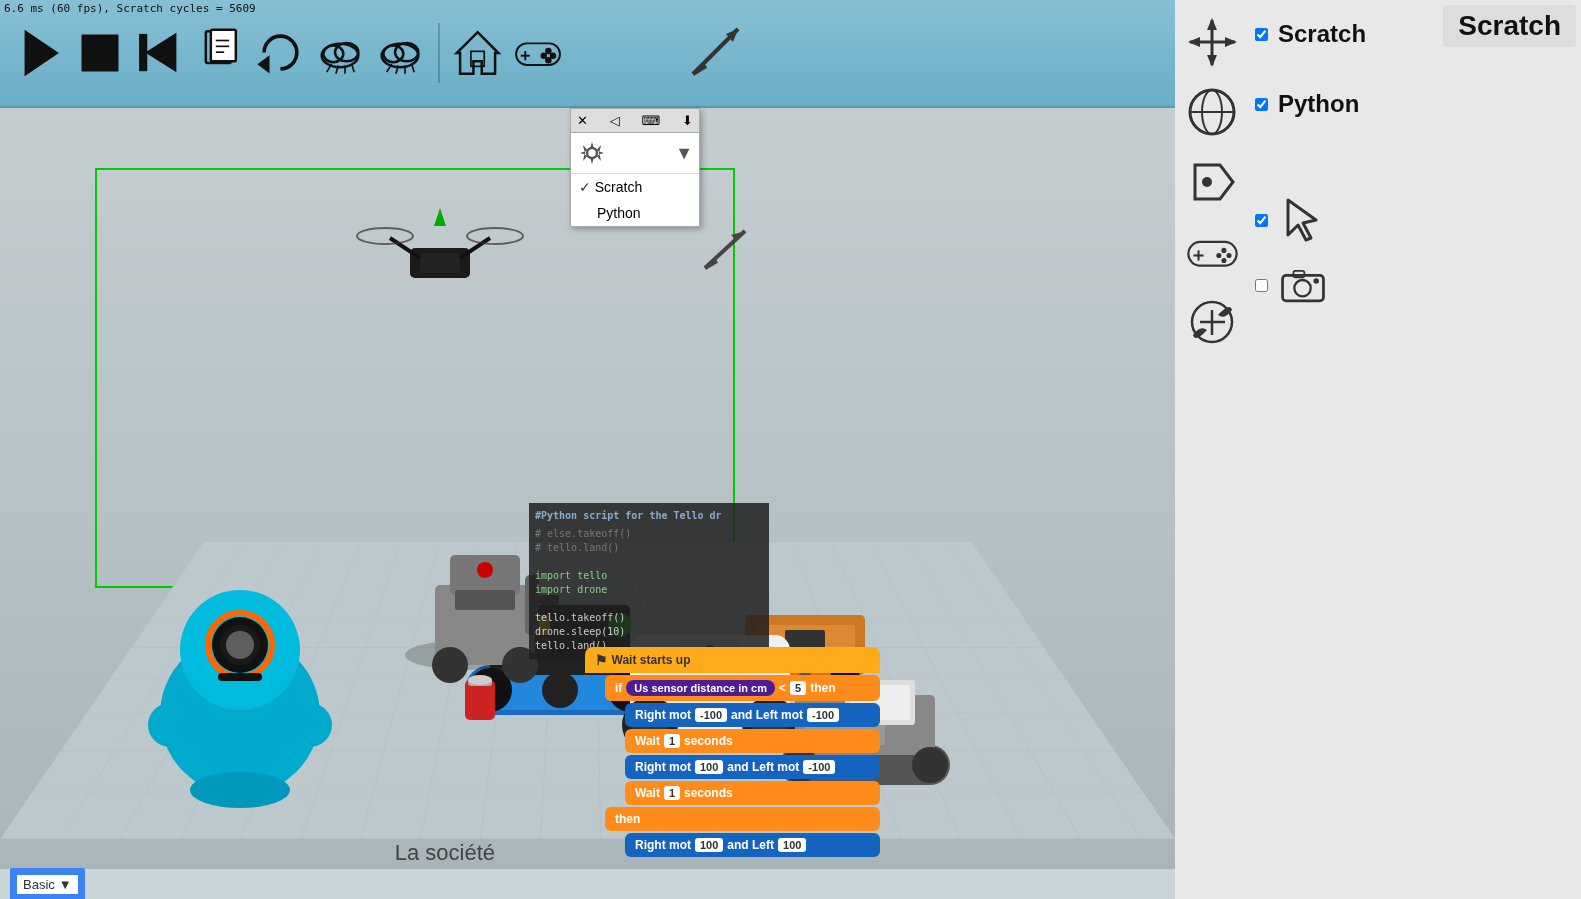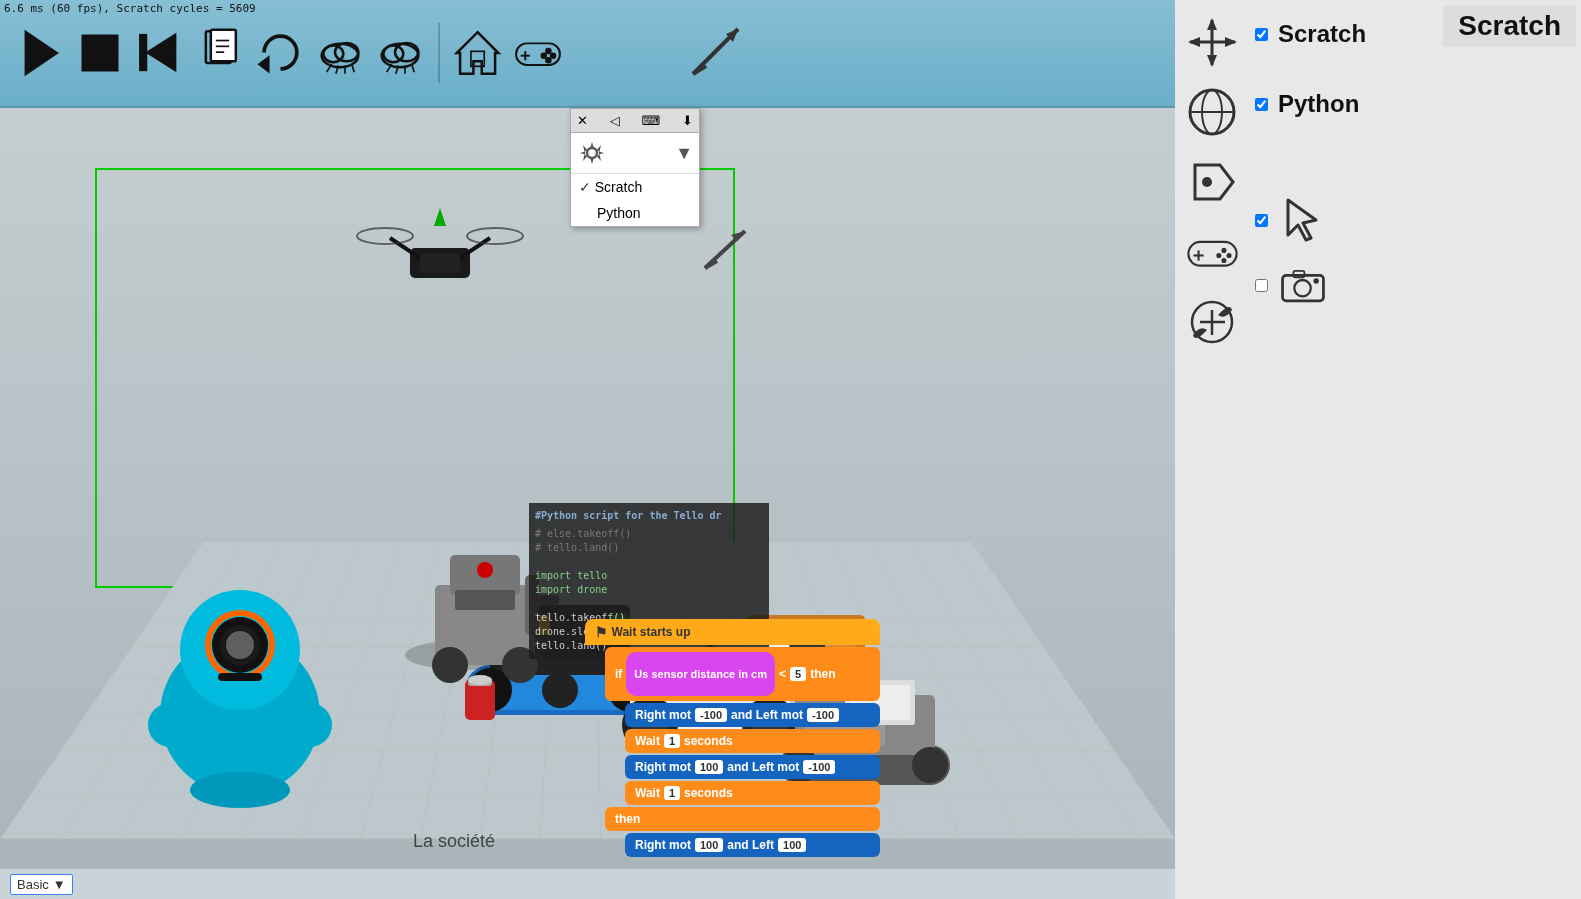--- a/index.html
+++ b/index.html
@@ -141,21 +141,21 @@
       padding: 0 10px;
       font-size: 13px;
       color: #333;
     }
     .basic-dropdown {
       display: flex;
       align-items: center;
       gap: 4px;
       cursor: pointer;
       background: white;
-      border: 1px solid #3b82f6;
+      border: 7px solid #3b82f6;
       padding: 2px 6px;
       border-radius: 2px;
       font-size: 13px;
     }
 
     
     #scratch-blocks {
       position: absolute;
       bottom: 40px;
       right: 295px;
@@ -183,24 +183,24 @@
 
     .block-value {
       background: white;
       color: #333;
       border-radius: 3px;
       padding: 1px 5px;
       font-size: 11px;
       font-weight: bold;
     }
     .block-green-sensor {
-      background: #d946ef;
+      background: #4c1d95;
       color: white;
       border-radius: 10px;
-      padding: 16px 8px;
+      padding: 2px 8px;
       font-size: 11px;
     }
 
     
     #python-code-box {
       position: absolute;
       bottom: 240px;
       right: 406px;
       width: 240px;
       background: rgba(30,30,30,0.85);
@@ -208,23 +208,23 @@
       font-family: monospace;
       font-size: 10px;
       padding: 6px;
       z-index: 12;
       line-height: 1.4;
     }
 
     
     #la-societe {
       position: absolute;
-      bottom: 47px;
+      bottom: 33px;
       right: 680px;
-      font-size: 18px;
+      font-size: 22px;
       color: #444;
       font-weight: normal;
     }
   </style>
 </head>
 <body>
 
 <div id="top-status" style="position:absolute;top:2px;left:4px;font-size:11px;color:#111;font-family:monospace;z-index:30;">6.6 ms (60 fps), Scratch cycles = 5609</div>
 
 <div id="toolbar">

